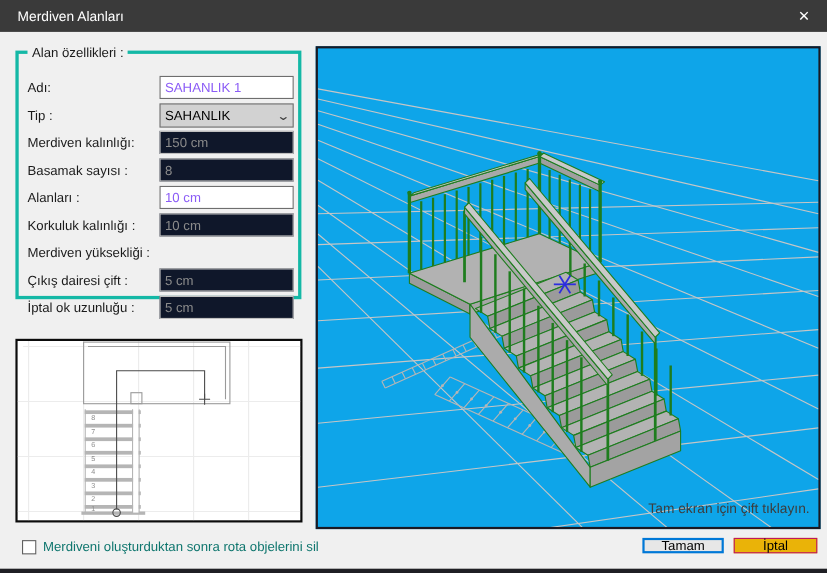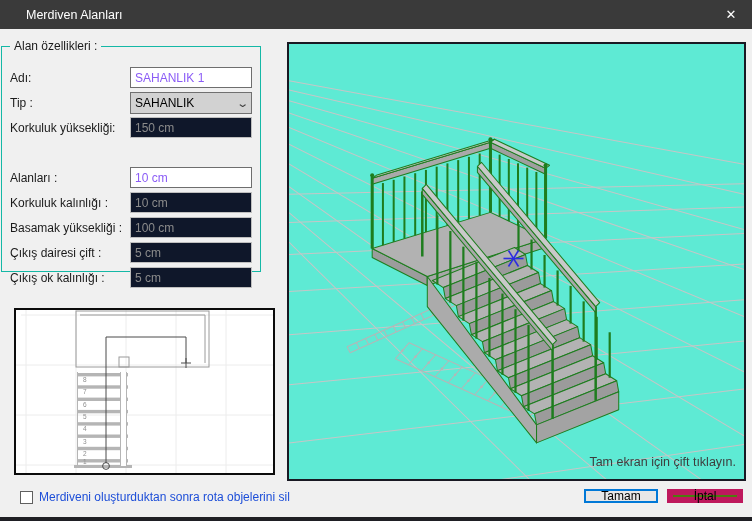--- a/index.html
+++ b/index.html
@@ -1,39 +1,39 @@
 <!DOCTYPE html>
 <html><head>
 <meta charset="utf-8">
 <style>
 *{box-sizing:border-box;margin:0;padding:0}
 html,body{width:752px;height:521px}
 body{font-family:"Liberation Sans",sans-serif;background:#f0f0f0;overflow:hidden}
 .window{position:relative;width:752px;height:521px;background:#f0f0f0;overflow:hidden}
 .titlebar{position:absolute;top:0;left:0;right:0;height:29px;background:#3a3a3a;display:flex;align-items:center}
-.title{margin-left:26px;font-size:12.5px;color:#fff}
+.title{margin-left:16px;font-size:12.5px;color:#fff}
 .close{position:absolute;right:0;top:0;width:42px;height:29px;display:flex;align-items:center;justify-content:center;color:#fff;font-size:13px;cursor:default}
-.group{position:absolute;left:1px;top:46px;width:260px;height:226px;border:1px solid #14b8a6}
+.group{position:absolute;left:14px;top:46px;width:260px;height:226px;border:3px solid #14b8a6}
 .group-title{position:absolute;left:8px;top:-8px;background:#f0f0f0;padding:0 4px;font-size:12px;color:#1a1a1a;white-space:nowrap}
 .row{position:absolute;left:0;width:258px;height:21px}
 .row .lbl{position:absolute;left:8px;top:4px;font-size:12px;color:#1a1a1a;white-space:nowrap}
 .fld{position:absolute;left:128px;top:0;width:122px;height:21px;font-size:12px;padding:0 4px;font-family:"Liberation Sans",sans-serif}
 input.fld{border:1px solid #6e6e6e;background:#fff;color:#8b5cf6}
 input.fld.dis{border:1px solid #bfbfbf;background:#0f172a;color:#8b8b8b}
 .select{border:1px solid #707070;background:#d2d2d2;color:#000;display:flex;align-items:center;padding:10px 4px;cursor:default}
 .select .chev{margin-left:auto;font-size:11px;color:#3c3c3c;transform:scaleX(1.4)}
 .preview2d{position:absolute;left:14px;top:308px;width:261px;height:167px;border:2px solid #0b0b0b;background:#fff}
-.preview3d{position:absolute;left:287px;top:42px;width:459px;height:439px;border:2px solid #191923;background:#5eead4}
+.preview3d{position:absolute;left:287px;top:42px;width:459px;height:439px;border:2px solid #191923;background:#0ea5e9}
 .hint{position:absolute;right:8px;bottom:10px;font-size:12.5px;color:#3d3d3d}
 .footer-check{position:absolute;left:20px;top:490px;display:flex;align-items:center}
 .box{width:13px;height:13px;border:1px solid #5f5f5f;background:#fff;margin-right:6px}
-.chk-label{font-size:12px;color:#1d4ed8}
+.chk-label{font-size:12px;color:#0f766e}
 .btn{position:absolute;top:489px;height:14px;font-size:12px;color:#000;text-align:right;background:#e7e7e7;display:flex;align-items:center;justify-content:center;cursor:default}
 .btn-ok{left:584px;width:74px;border:2px solid #0078d7}
-.btn-cancel{left:667px;width:76px;border:6px solid #be185d;background:#4d7c0f}
+.btn-cancel{left:667px;width:76px;border:1px solid #be185d;background:#eab308}
 .bottom-strip{position:absolute;left:0;right:0;bottom:0;height:4px;background:#1f1f24}
 svg{display:block}
 </style>
 </head>
 <body>
 
 <div class="window">
 
   <div class="titlebar">
     <span class="title">Merdiven Alanları</span>
@@ -50,41 +50,44 @@
       <input class="fld" value="SAHANLIK 1" style="">
     </div>
     <div class="row" style="top:45px">
       <span class="lbl">Tip :</span>
       <div class="fld select">
         <span>SAHANLIK</span>
         <span class="chev">⌄</span>
       </div>
     </div>
     <div class="row" style="top:70px">
-      <span class="lbl">Korkuluk yüksekliği:</span>
+      <span class="lbl">Merdiven kalınlığı:</span>
       <input class="fld dis" disabled="" value="150 cm" style="">
+    </div>
+    <div class="row" style="top:95px">
+      <span class="lbl">Basamak sayısı :</span>
+      <input class="fld dis" disabled="" value="8" style="">
     </div>
     <div class="row" style="top:120px">
       <span class="lbl">Alanları :</span>
       <input class="fld" value="10 cm" style="">
     </div>
     <div class="row" style="top:145px">
       <span class="lbl">Korkuluk kalınlığı :</span>
       <input class="fld dis" disabled="" value="10 cm" style="">
     </div>
     <div class="row" style="top:170px">
-      <span class="lbl">Basamak yüksekliği :</span>
-      <input class="fld dis" disabled="" value="100 cm" style="">
+      <span class="lbl">Merdiven yüksekliği :</span>
     </div>
     <div class="row" style="top:195px">
       <span class="lbl">Çıkış dairesi çift :</span>
       <input class="fld dis" disabled="" value="5 cm" style="">
     </div>
     <div class="row" style="top:220px">
-      <span class="lbl">Çıkış ok kalınlığı :</span>
+      <span class="lbl">İptal ok uzunluğu :</span>
       <input class="fld dis" disabled="" value="5 cm" style="">
     </div>
   </div>
 
   <div class="preview2d">
     <svg viewBox="0 0 257 163" width="257" height="163">
       <g stroke="#ececec" stroke-width="1">
         <line x1="10" y1="0" x2="10" y2="163"></line>
           <line x1="60" y1="0" x2="60" y2="163"></line>
         <line x1="110" y1="0" x2="110" y2="163"></line>

